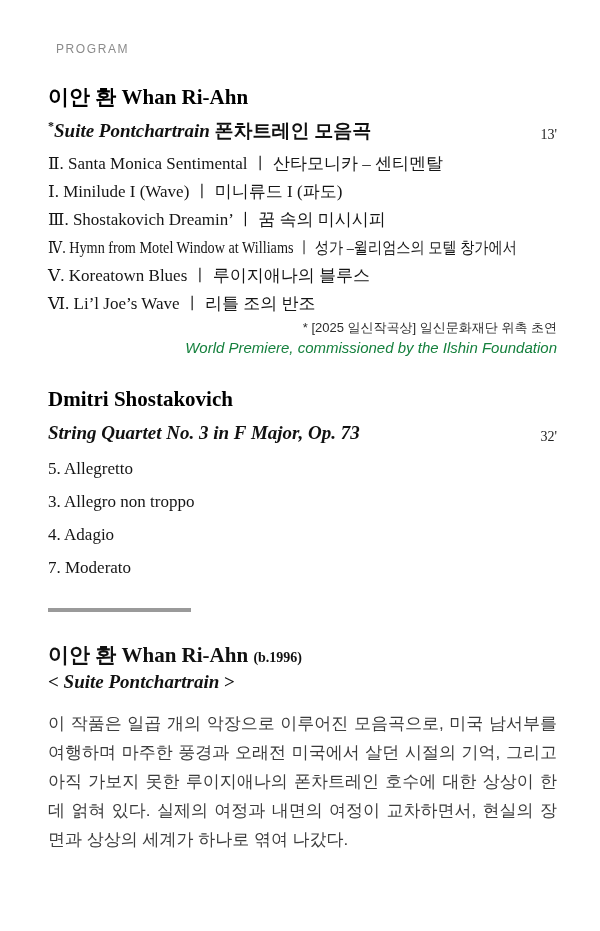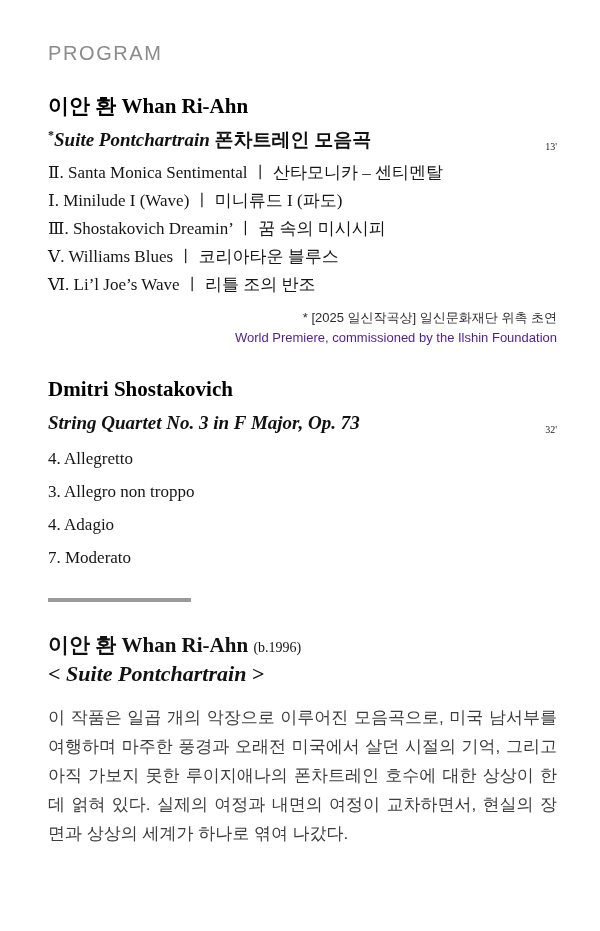--- a/index.html
+++ b/index.html
@@ -6,65 +6,66 @@
   html, body { background: #ffffff; }
   body {
     width: 600px; height: 931px; overflow: hidden;
     font-family: "Liberation Serif", "DejaVu Serif", serif;
     color: #1a1a1a;
   }
   .page { padding: 42px 43px 0 48px; }
 
   .kicker {
     font-family: "Liberation Sans", "DejaVu Sans", sans-serif;
-    font-size: 20px; letter-spacing: 1.6px; color: #8b8b8b;
+    font-size: 12px; letter-spacing: 1.6px; color: #8b8b8b;
     font-weight: 400;
+    margin-left: 8px;
   }
 
   .composer-heading {
     font-size: 21px; font-weight: 700; color: #000;
     margin-top: 29px; line-height: 1.2;
   }
 
   .worktitle-row {
     display: flex; align-items: flex-end; justify-content: space-between;
     margin-top: 9px;
   }
   .worktitle { font-size: 19px; font-weight: 700; color: #111; line-height: 1.25; }
   .worktitle .en { font-style: italic; }
   .premiere-mark { font-size: 12px; vertical-align: super; font-weight: 700; }
-  .duration { font-size: 10px; color: #222; font-weight: 400; }
+  .duration { font-size: 14px; color: #222; font-weight: 400; }
 
   .movements { list-style: none; margin-top: 7px; }
   .movements li { font-size: 17px; line-height: 28px; color: #151515; }
   .movements.wide li { line-height: 33px; }
   .movements li .mv { display: inline-block; transform-origin: left center; white-space: nowrap; }
   .movements li .mv.condensed { transform: scaleX(0.86); font-size: 16.5px; }
 
   .footnote {
-    margin-top: 9px; text-align: right;
+    text-align: right;
     font-family: "Liberation Sans", "DejaVu Sans", sans-serif;
   }
   .footnote .kr { font-size: 13px; color: #2c2c2c; line-height: 19px; }
-  .footnote .en { font-size: 13px; color: #4c1d95; line-height: 21px; }
+  .footnote .en { font-size: 15px; color: #15803d; line-height: 21px; font-style: italic; }
 
   .work2 { }
 
   .divider {
     width: 143px; height: 4px; background: #9a9a9a;
     margin-top: 24px; margin-bottom: 10px;
   }
 
   .note-heading {
     font-size: 21px; font-weight: 700; color: #111;
     margin-top: 30px; line-height: 1.25;
   }
-  .note-heading .birth { font-size: 14px; font-weight: 400; }
+  .note-heading .birth { font-size: 14px; font-weight: 700; }
   .note-subtitle {
-    font-size: 22px; font-weight: 700; font-style: italic;
+    font-size: 19px; font-weight: 700; font-style: italic;
     color: #111; line-height: 1.45;
   }
   .note-subtitle .bracket { font-style: normal; }
 
   .note-body {
     margin-top: 13px;
     font-family: "Liberation Sans", "DejaVu Sans", sans-serif;
     font-size: 17px; line-height: 29px; color: #3c3c3c;
     text-align: justify;
   }
@@ -82,40 +83,41 @@
 
     <div class="worktitle-row">
       <div class="worktitle"><span class="premiere-mark">*</span><span class="en">Suite Pontchartrain</span> <span class="kr">폰차트레인 모음곡</span></div>
       <div class="duration">13'</div>
     </div>
 
     <ul class="movements">
       <li><span class="mv">Ⅱ. Santa Monica Sentimental ㅣ 산타모니카 – 센티멘탈</span></li>
       <li><span class="mv">Ⅰ. Minilude I (Wave) ㅣ 미니류드 I (파도)</span></li>
       <li><span class="mv">Ⅲ. Shostakovich Dreamin’ ㅣ 꿈 속의 미시시피</span></li>
-      <li><span class="mv">Ⅴ. Williams Blues ㅣ 코리아타운 블루스</span></li>
+      <li><span class="mv condensed">Ⅳ. Hymn from Motel Window at Williams ㅣ 성가 –윌리엄스의 모텔 창가에서</span></li>
+      <li><span class="mv">Ⅴ. Koreatown Blues ㅣ 루이지애나의 블루스</span></li>
       <li><span class="mv">Ⅵ. Li’l Joe’s Wave ㅣ 리틀 조의 반조</span></li>
     </ul>
 
     <div class="footnote">
       <div class="kr">* [2025 일신작곡상] 일신문화재단 위촉 초연</div>
       <div class="en">World Premiere, commissioned by the Ilshin Foundation</div>
     </div>
   </section>
 
   <section class="work2">
     <h2 class="composer-heading">Dmitri Shostakovich</h2>
 
     <div class="worktitle-row">
       <div class="worktitle"><span class="en">String Quartet No. 3 in F Major, Op. 73</span></div>
       <div class="duration">32'</div>
     </div>
 
     <ul class="movements wide">
-      <li><span class="mv">4. Allegretto</span></li>
+      <li><span class="mv">5. Allegretto</span></li>
       <li><span class="mv">3. Allegro non troppo</span></li>
       <li><span class="mv">4. Adagio</span></li>
       <li><span class="mv">7. Moderato</span></li>
     </ul>
   </section>
 
   <div class="divider"></div>
 
   <section>
     <h2 class="note-heading"><span>이안 환 Whan Ri-Ahn</span> <span class="birth">(b.1996)</span></h2>

